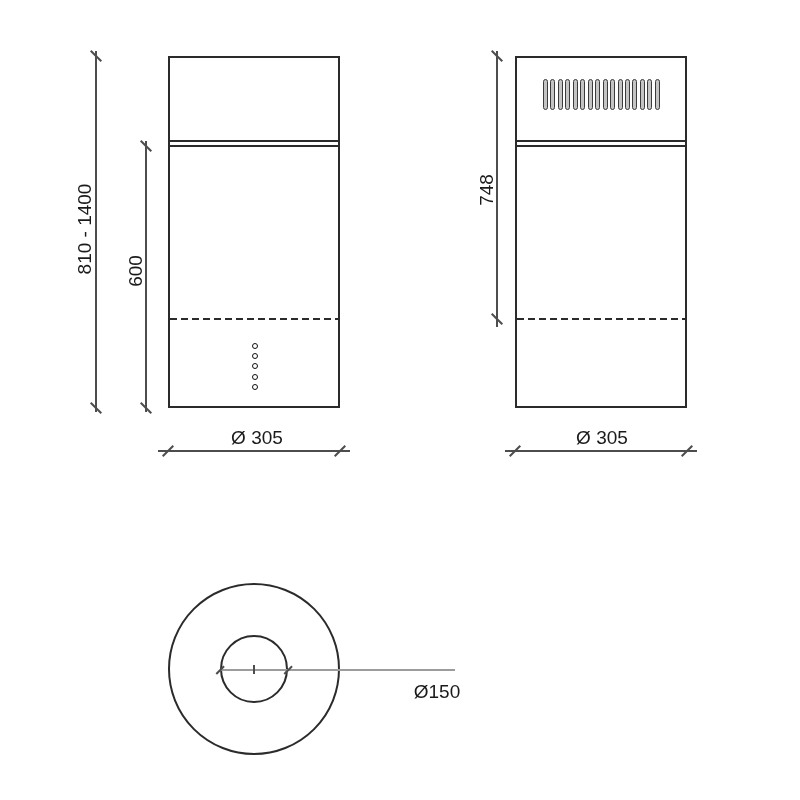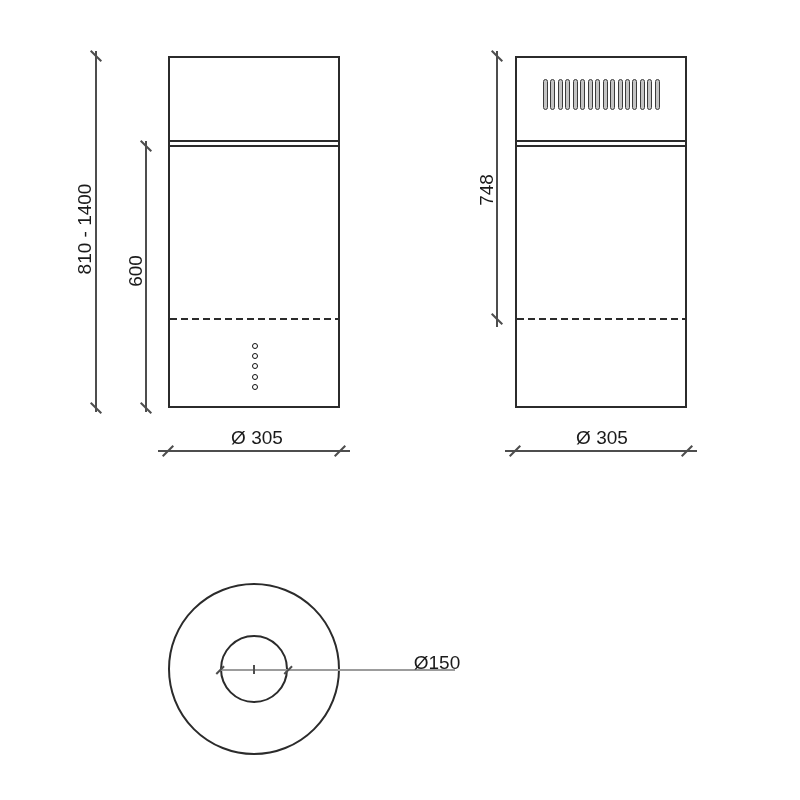--- a/index.html
+++ b/index.html
@@ -110,16 +110,16 @@
     <div class="dim-label h" style="left:602px;top:437px;">Ø 305</div>
   </div>
 
   <div>
     <div class="circle" style="left:168px;top:583px;width:172px;height:172px;"></div>
     <div class="circle" style="left:220px;top:635px;width:68px;height:68px;"></div>
     <div class="duct-line"></div>
     <div class="center-mark"></div>
     <div class="tick small" style="left:220px;top:670px;"></div>
     <div class="tick small" style="left:288px;top:670px;"></div>
-    <div class="dim-label h" style="left:437px;top:662px;">Ø150</div>
+    <div class="dim-label h" style="left:437px;top:691px;">Ø150</div>
   </div>
 
 </div>
 
 </body></html>

